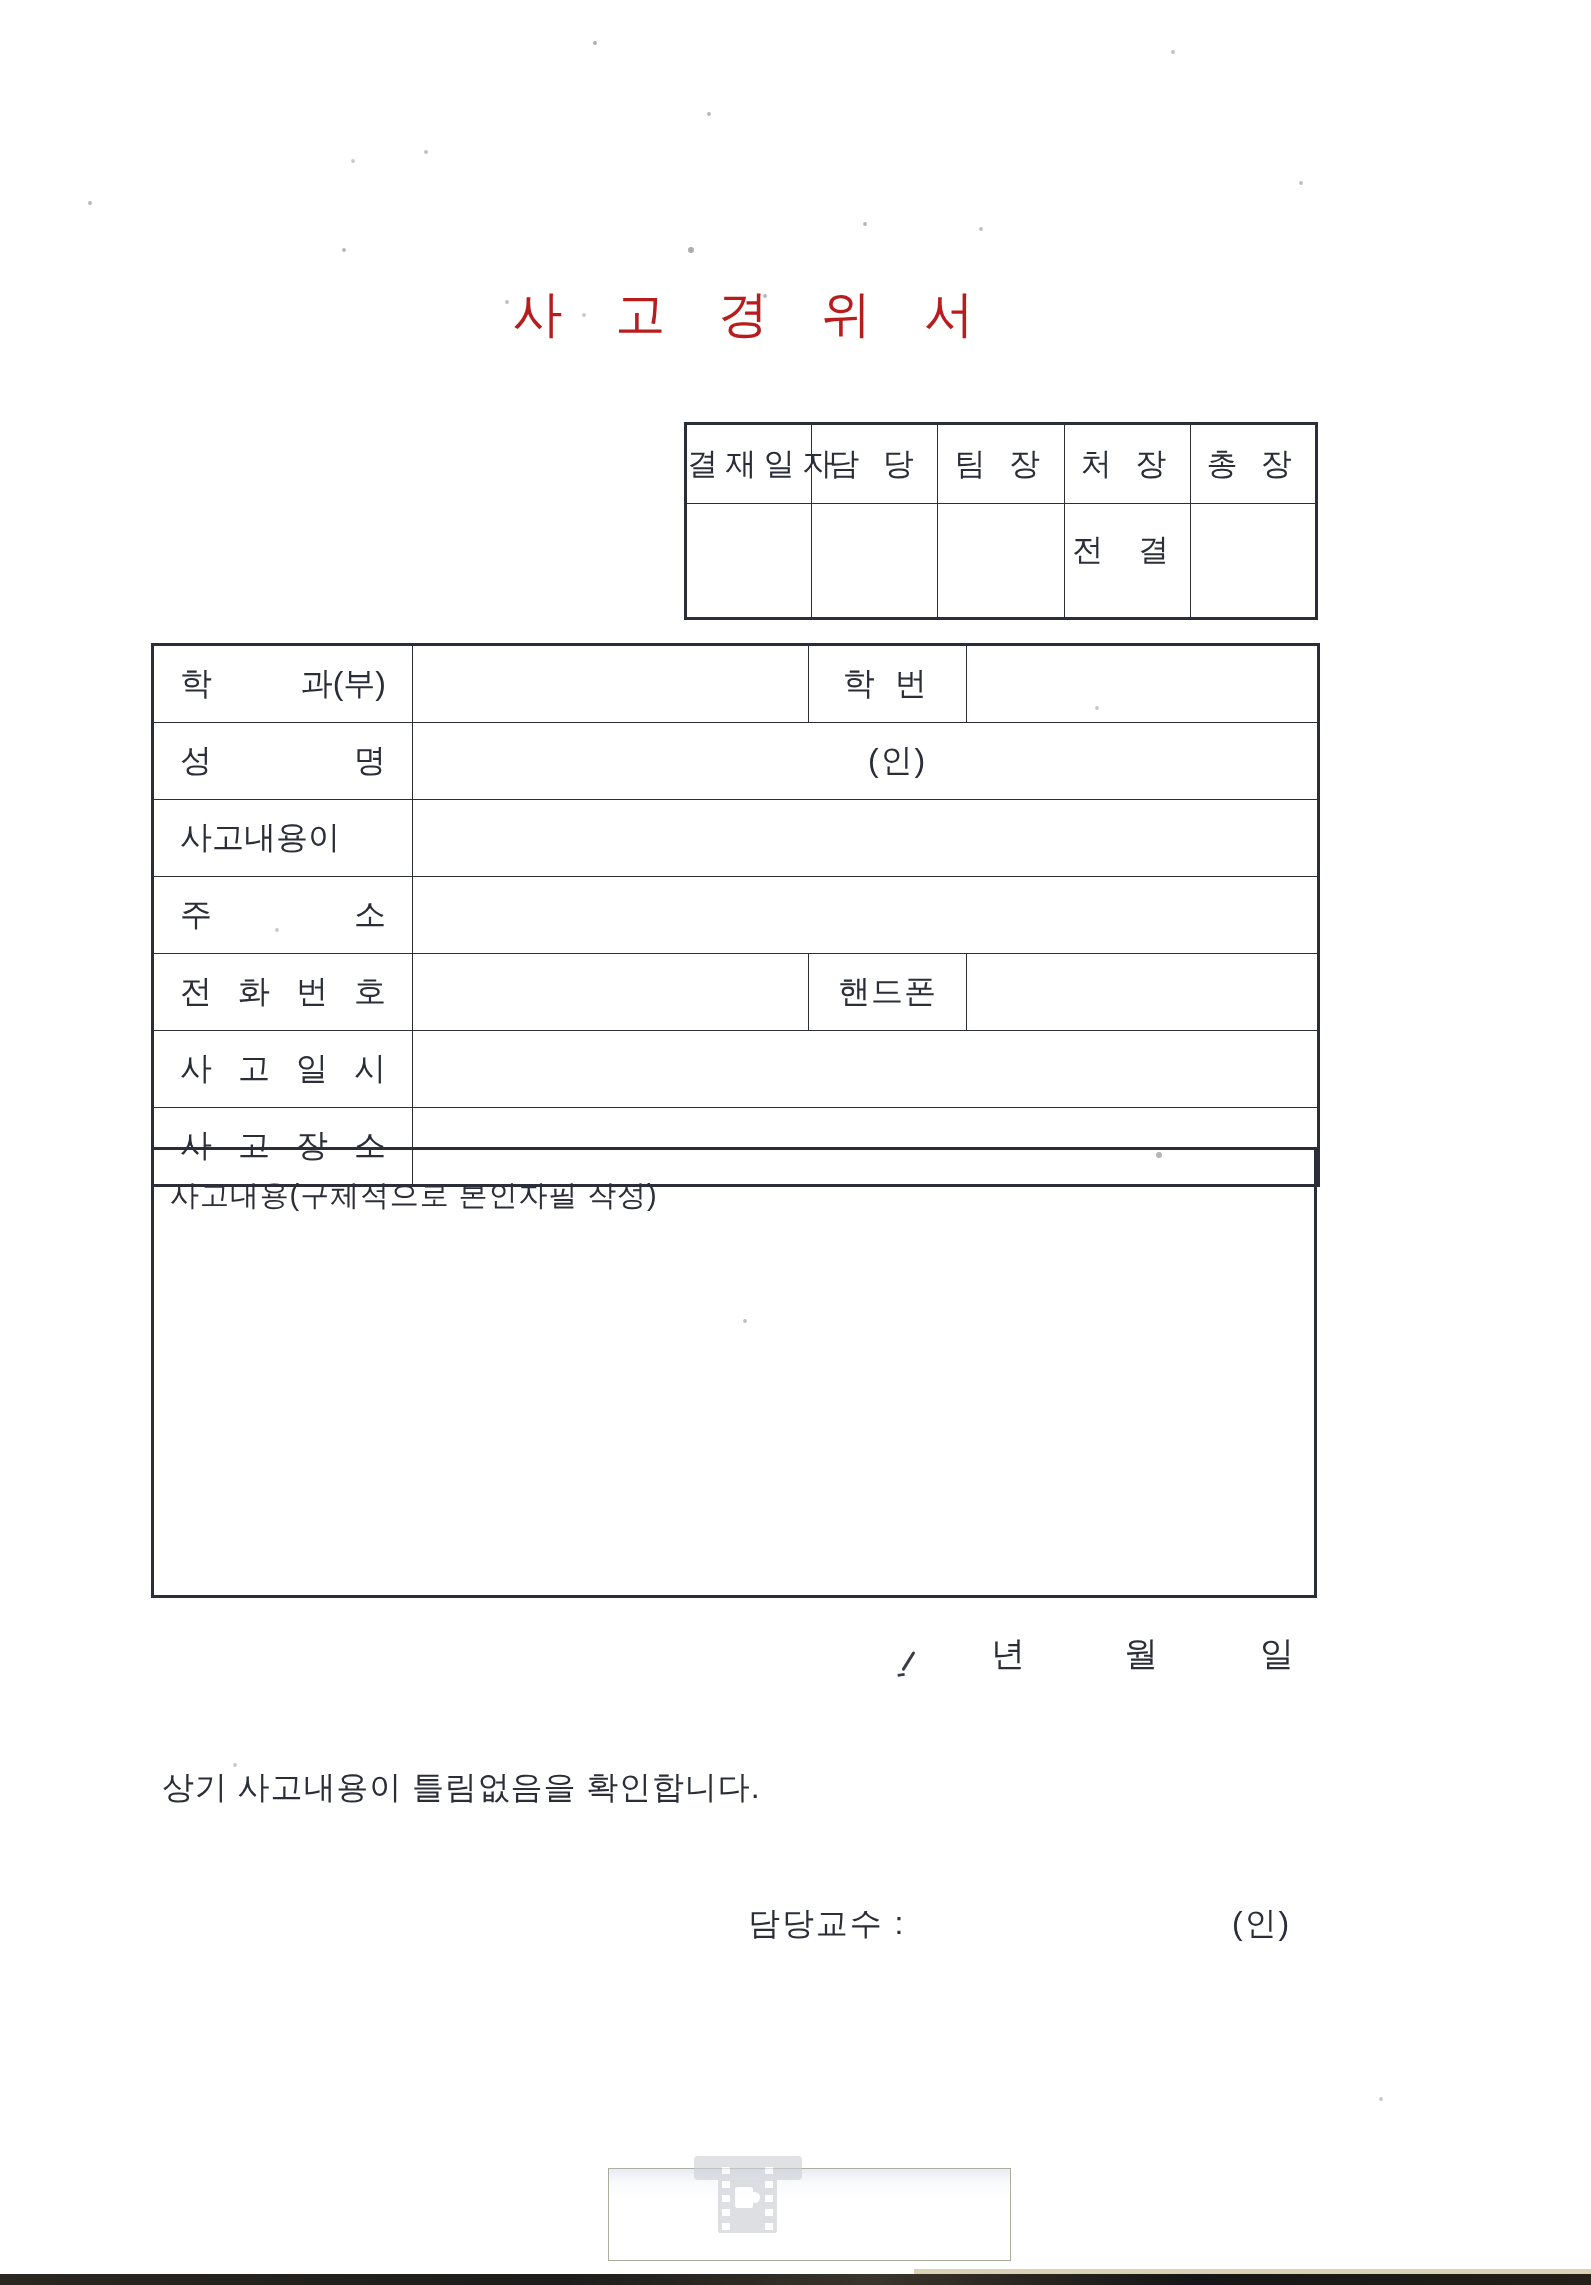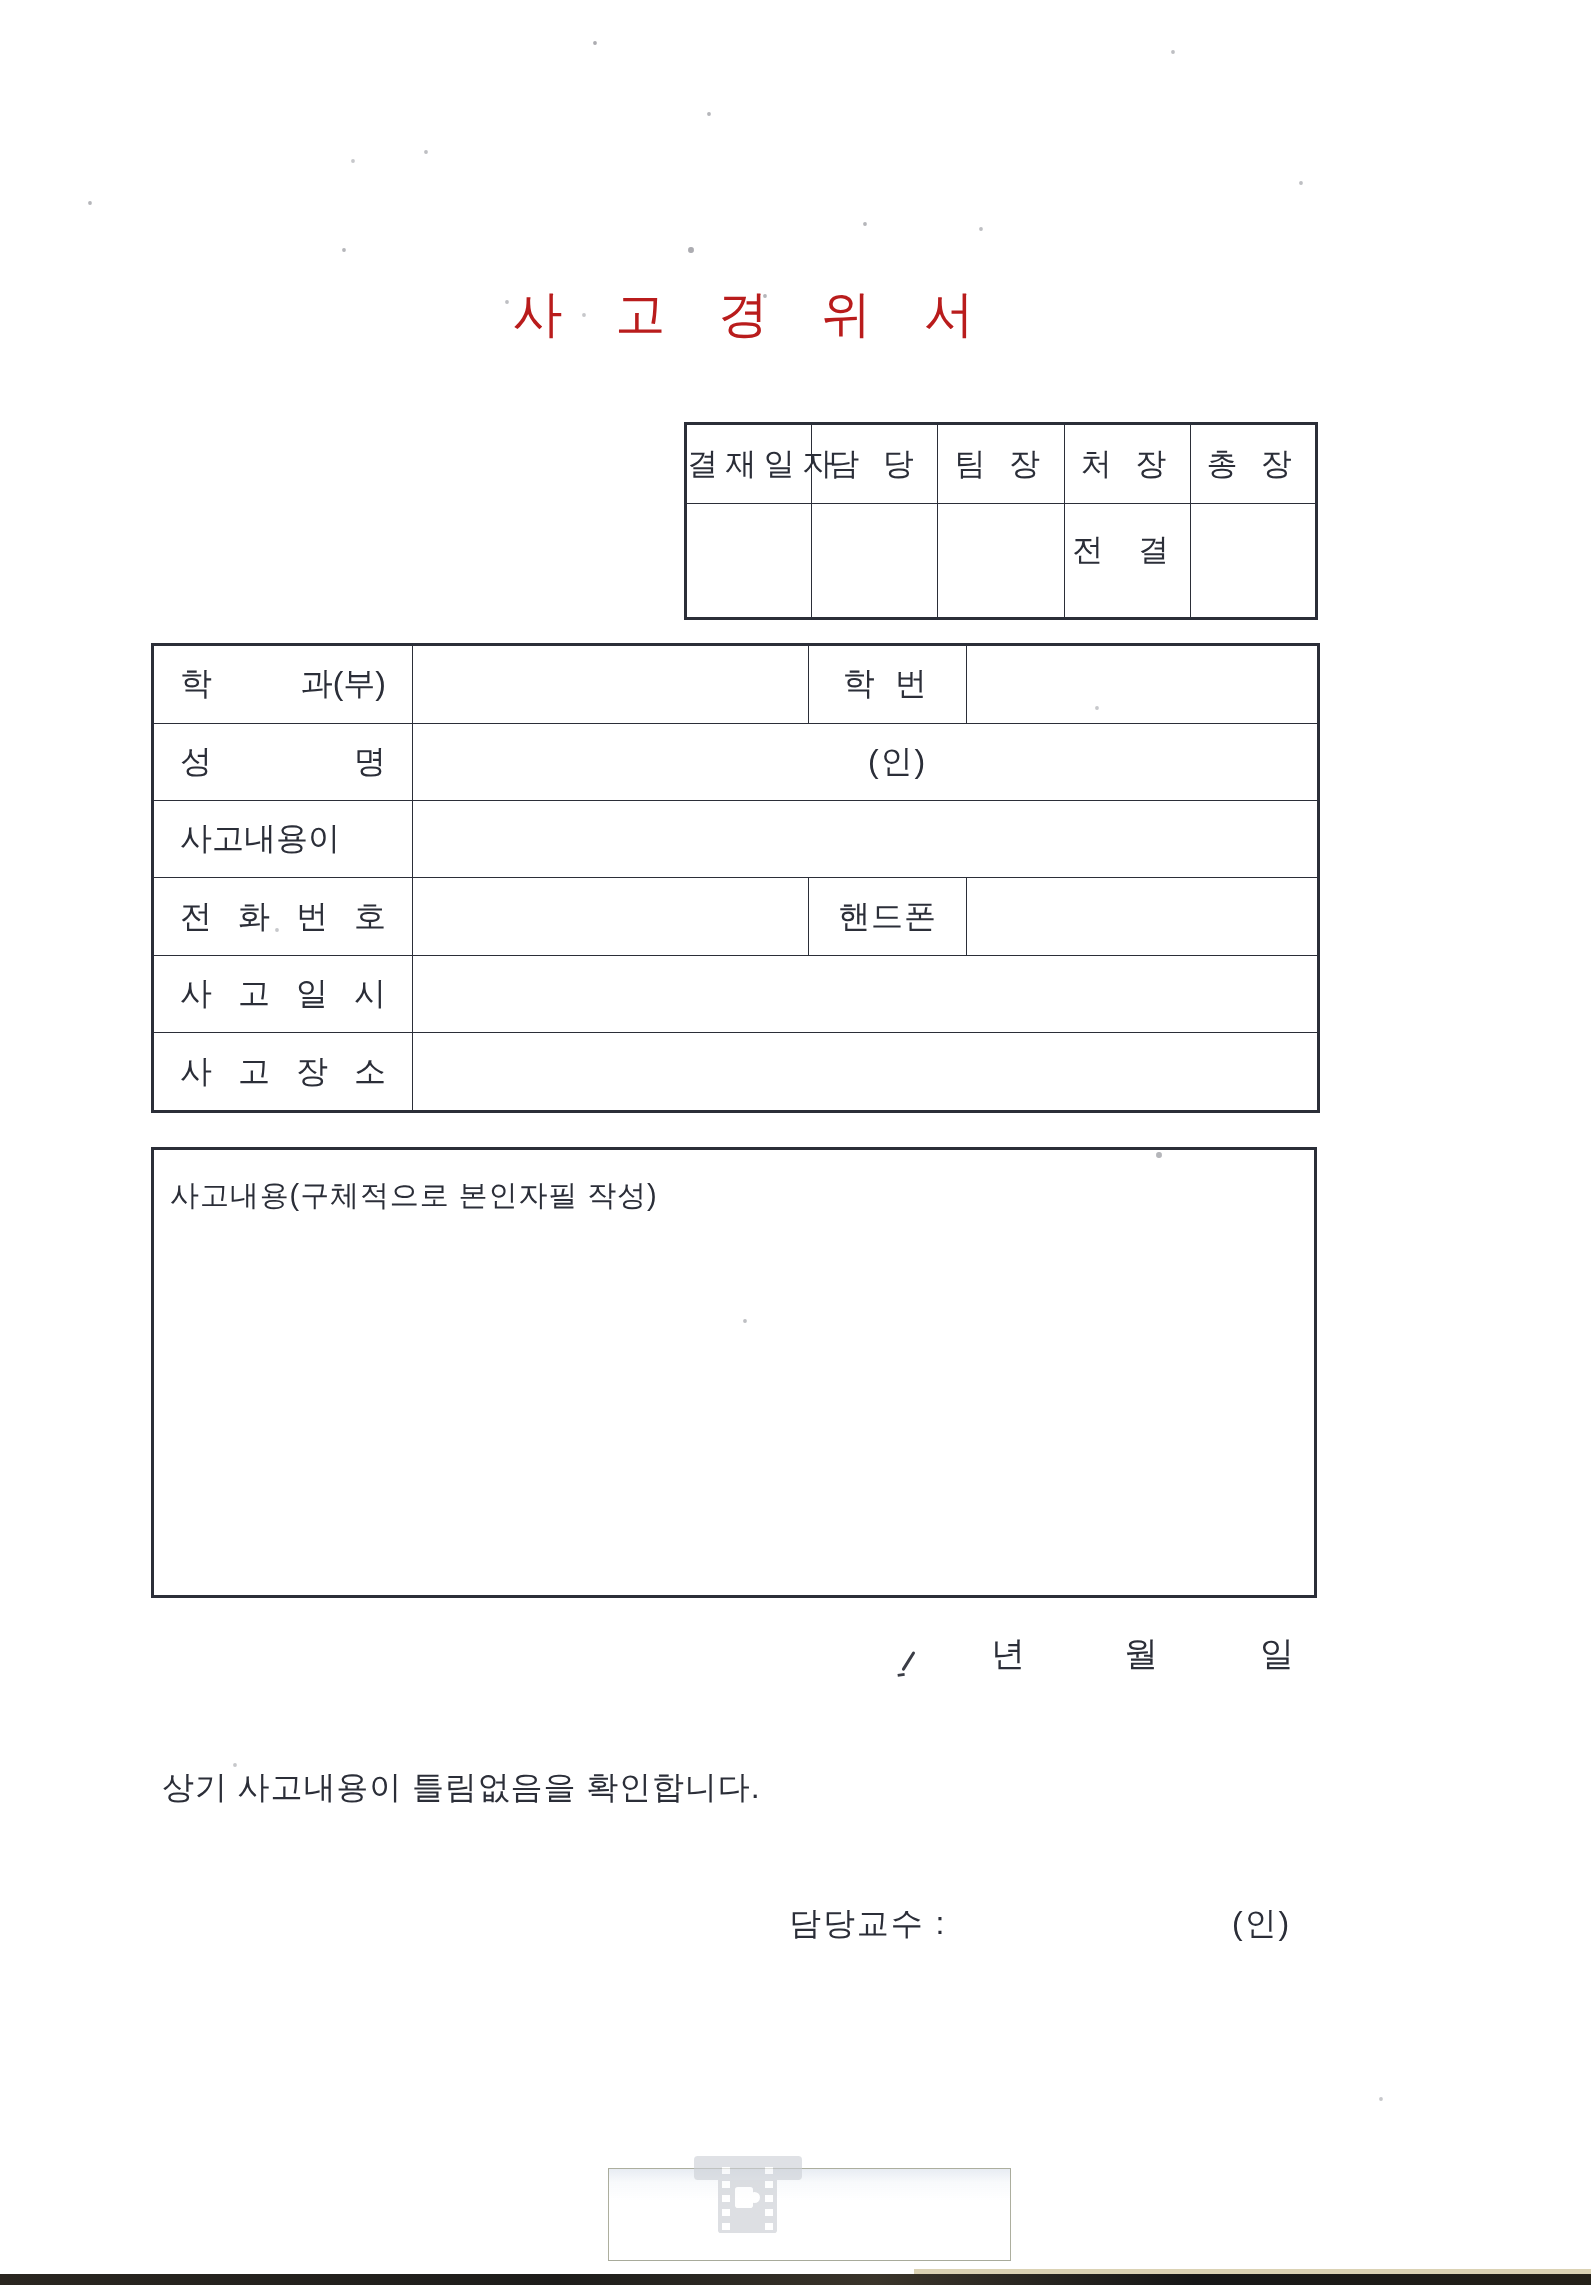--- a/index.html
+++ b/index.html
@@ -77,21 +77,21 @@
   .scan-tick:after {
     content:""; position:absolute; left:-0.9px; bottom:-5.6px;
     width:7.4px; height:2.8px; background:#3a3d46; transform:rotate(-40deg);
   }
   
   .confirm {
     position:absolute; top:1746px; left:162px;
     font-size:32px; letter-spacing:0.9px; font-weight:400;margin-top:20px;
   }
   .professor { position:absolute; top:1902px; left:0; width:1592px; height:56px; font-size:32px; }
-  .professor .plabel { position:absolute; left:789px; letter-spacing:1.9px; }
+  .professor .plabel { position:absolute; left:748px; letter-spacing:1.9px; }
   .professor .pseal  { position:absolute; left:1232px; letter-spacing:1.9px; }
   
   .media-ph {
     position:absolute; top:2168px; left:608px;
     width:403px; height:93px;
     border:0.9px solid rgba(145,148,125,.75);
     background:linear-gradient(180deg, rgba(198,209,226,.40) 0%, rgba(226,232,240,.25) 14%, rgba(255,255,255,0) 34%);
   }
   .film-icon {
     position:absolute; top:-5.6px; left:109px;
@@ -192,20 +192,24 @@
     </tr>
     <tr>
       <td class="lbl">성 명</td>
       <td class="seal-cell" colspan="3">(인)</td>
     </tr>
     <tr>
       <td class="lbl">사고내용이</td>
       <td class="val" colspan="3"></td>
     </tr>
     <tr>
+      <td class="lbl">주 소</td>
+      <td class="val" colspan="3"></td>
+    </tr>
+    <tr>
       <td class="lbl">전 화 번 호</td>
       <td class="val"></td>
       <td class="sub" style="letter-spacing:0.9px">핸드폰</td>
       <td class="val"></td>
     </tr>
     <tr>
       <td class="lbl">사 고 일 시</td>
       <td class="val" colspan="3"></td>
     </tr>
     <tr>

